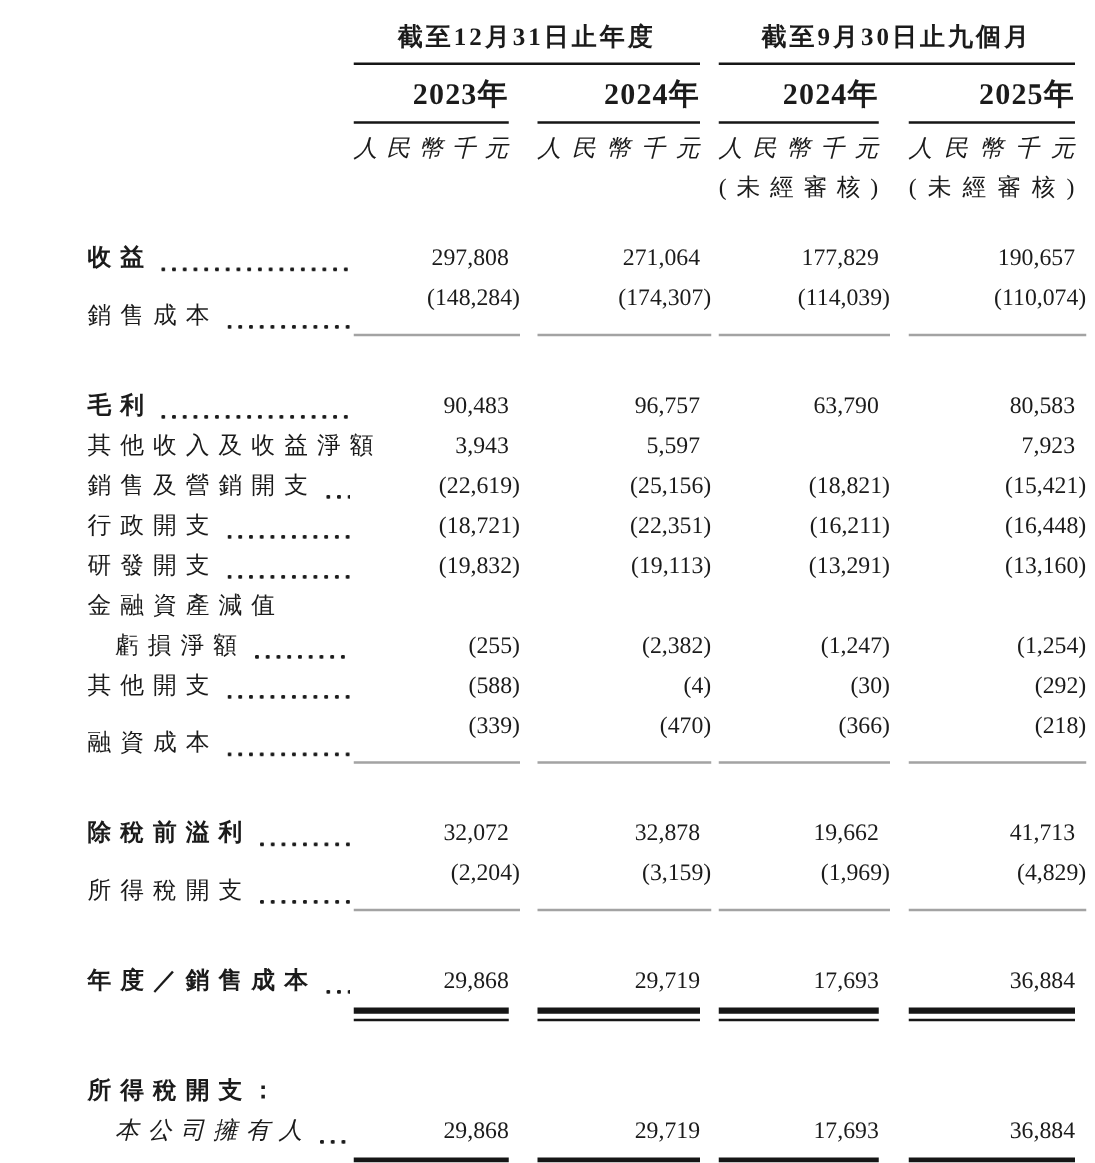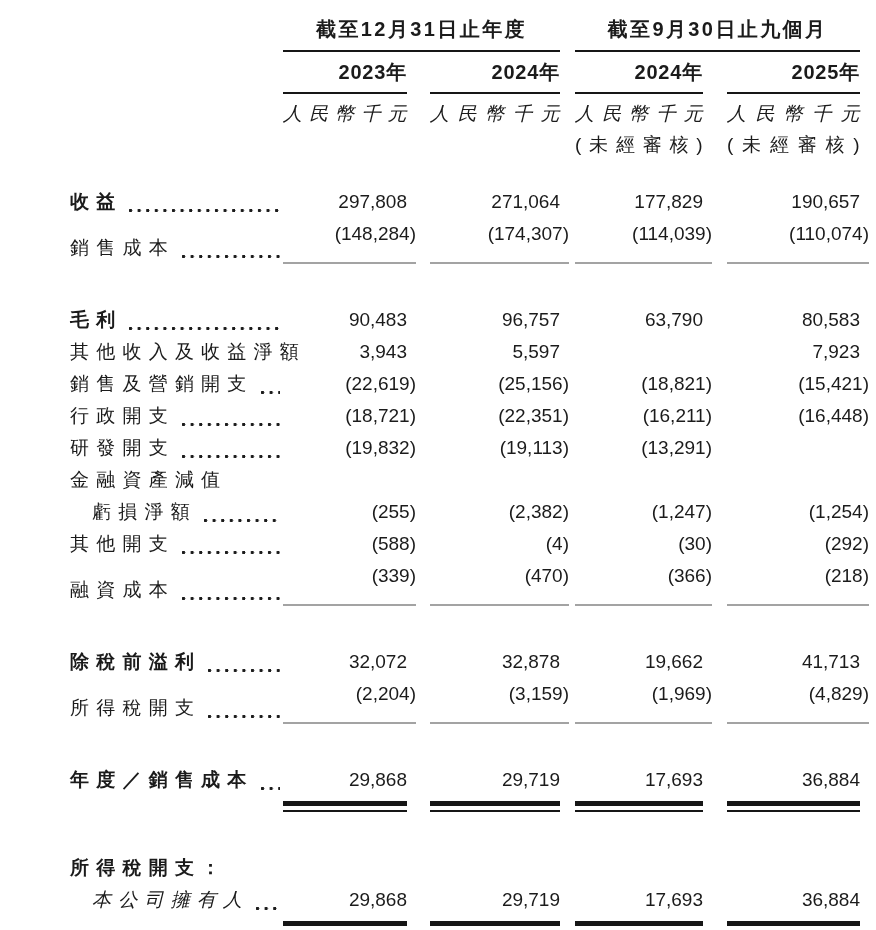--- a/index.html
+++ b/index.html
@@ -1,38 +1,38 @@
 <!DOCTYPE html>
 <html><head>
 <meta charset="utf-8">
 <style>
   html,body{margin:0;padding:0;background:#fff;}
   .page{
     width:876px;height:930px;box-sizing:border-box;
     padding:16px 16px 0 22px;background:#fff;color:#1b1b1b;
-    font-family:Liberation Sans, sans-serif;
+    font-family:Liberation Serif, serif;
     font-size:19px;overflow:hidden;
   }
   .grid{
     display:grid;
     grid-template-columns:261px 124px 23px 130px 15px 128px 24px 133px;
     align-items:end;
   }
   .cl{grid-column:1;} .c1{grid-column:2;} .c2{grid-column:4;}
   .c3{grid-column:6;} .c4{grid-column:8;}
   .g1{grid-column:2/5;} .g2{grid-column:6/9;}
 
   
   .group-title{
     font-weight:bold;text-align:center;letter-spacing:0.12em;
     font-size:20px;border-bottom:2px solid #161616;padding-bottom:7px;
   }
   .years{margin-top:7px;}
   .yr{
-    font-weight:bold;text-align:right;font-size:20px;letter-spacing:0.04em;
+    font-weight:bold;text-align:right;font-size:24px;letter-spacing:0.04em;
     border-bottom:2px solid #161616;padding-bottom:6px;
   }
   .units{margin-top:7px;}
   .unit{
     font-style:italic;letter-spacing:0.02em;
     text-align:justify;text-align-last:justify;
   }
   .unauds{margin-top:5px;}
   .unaud{text-align:justify;text-align-last:justify;letter-spacing:0.02em;}
 
@@ -151,20 +151,21 @@
   </div>
 
   <div class="grid row">
     <div class="cl lblwrap">
         <span class="lbl">研發開支</span>
         <span class="dots"></span>
       </div>
     <div class="num c1 neg">(19,832)</div>
     <div class="num c2 neg">(19,113)</div>
     <div class="num c3 neg">(13,291)</div>
+    <div class="num c4 neg">(13,160)</div>
   </div>
 
   <div class="grid row">
     <div class="cl lblwrap">
         <span class="lbl">金融資產減值</span>
       </div>
   </div>
 
   <div class="grid row ind">
     <div class="cl lblwrap">

